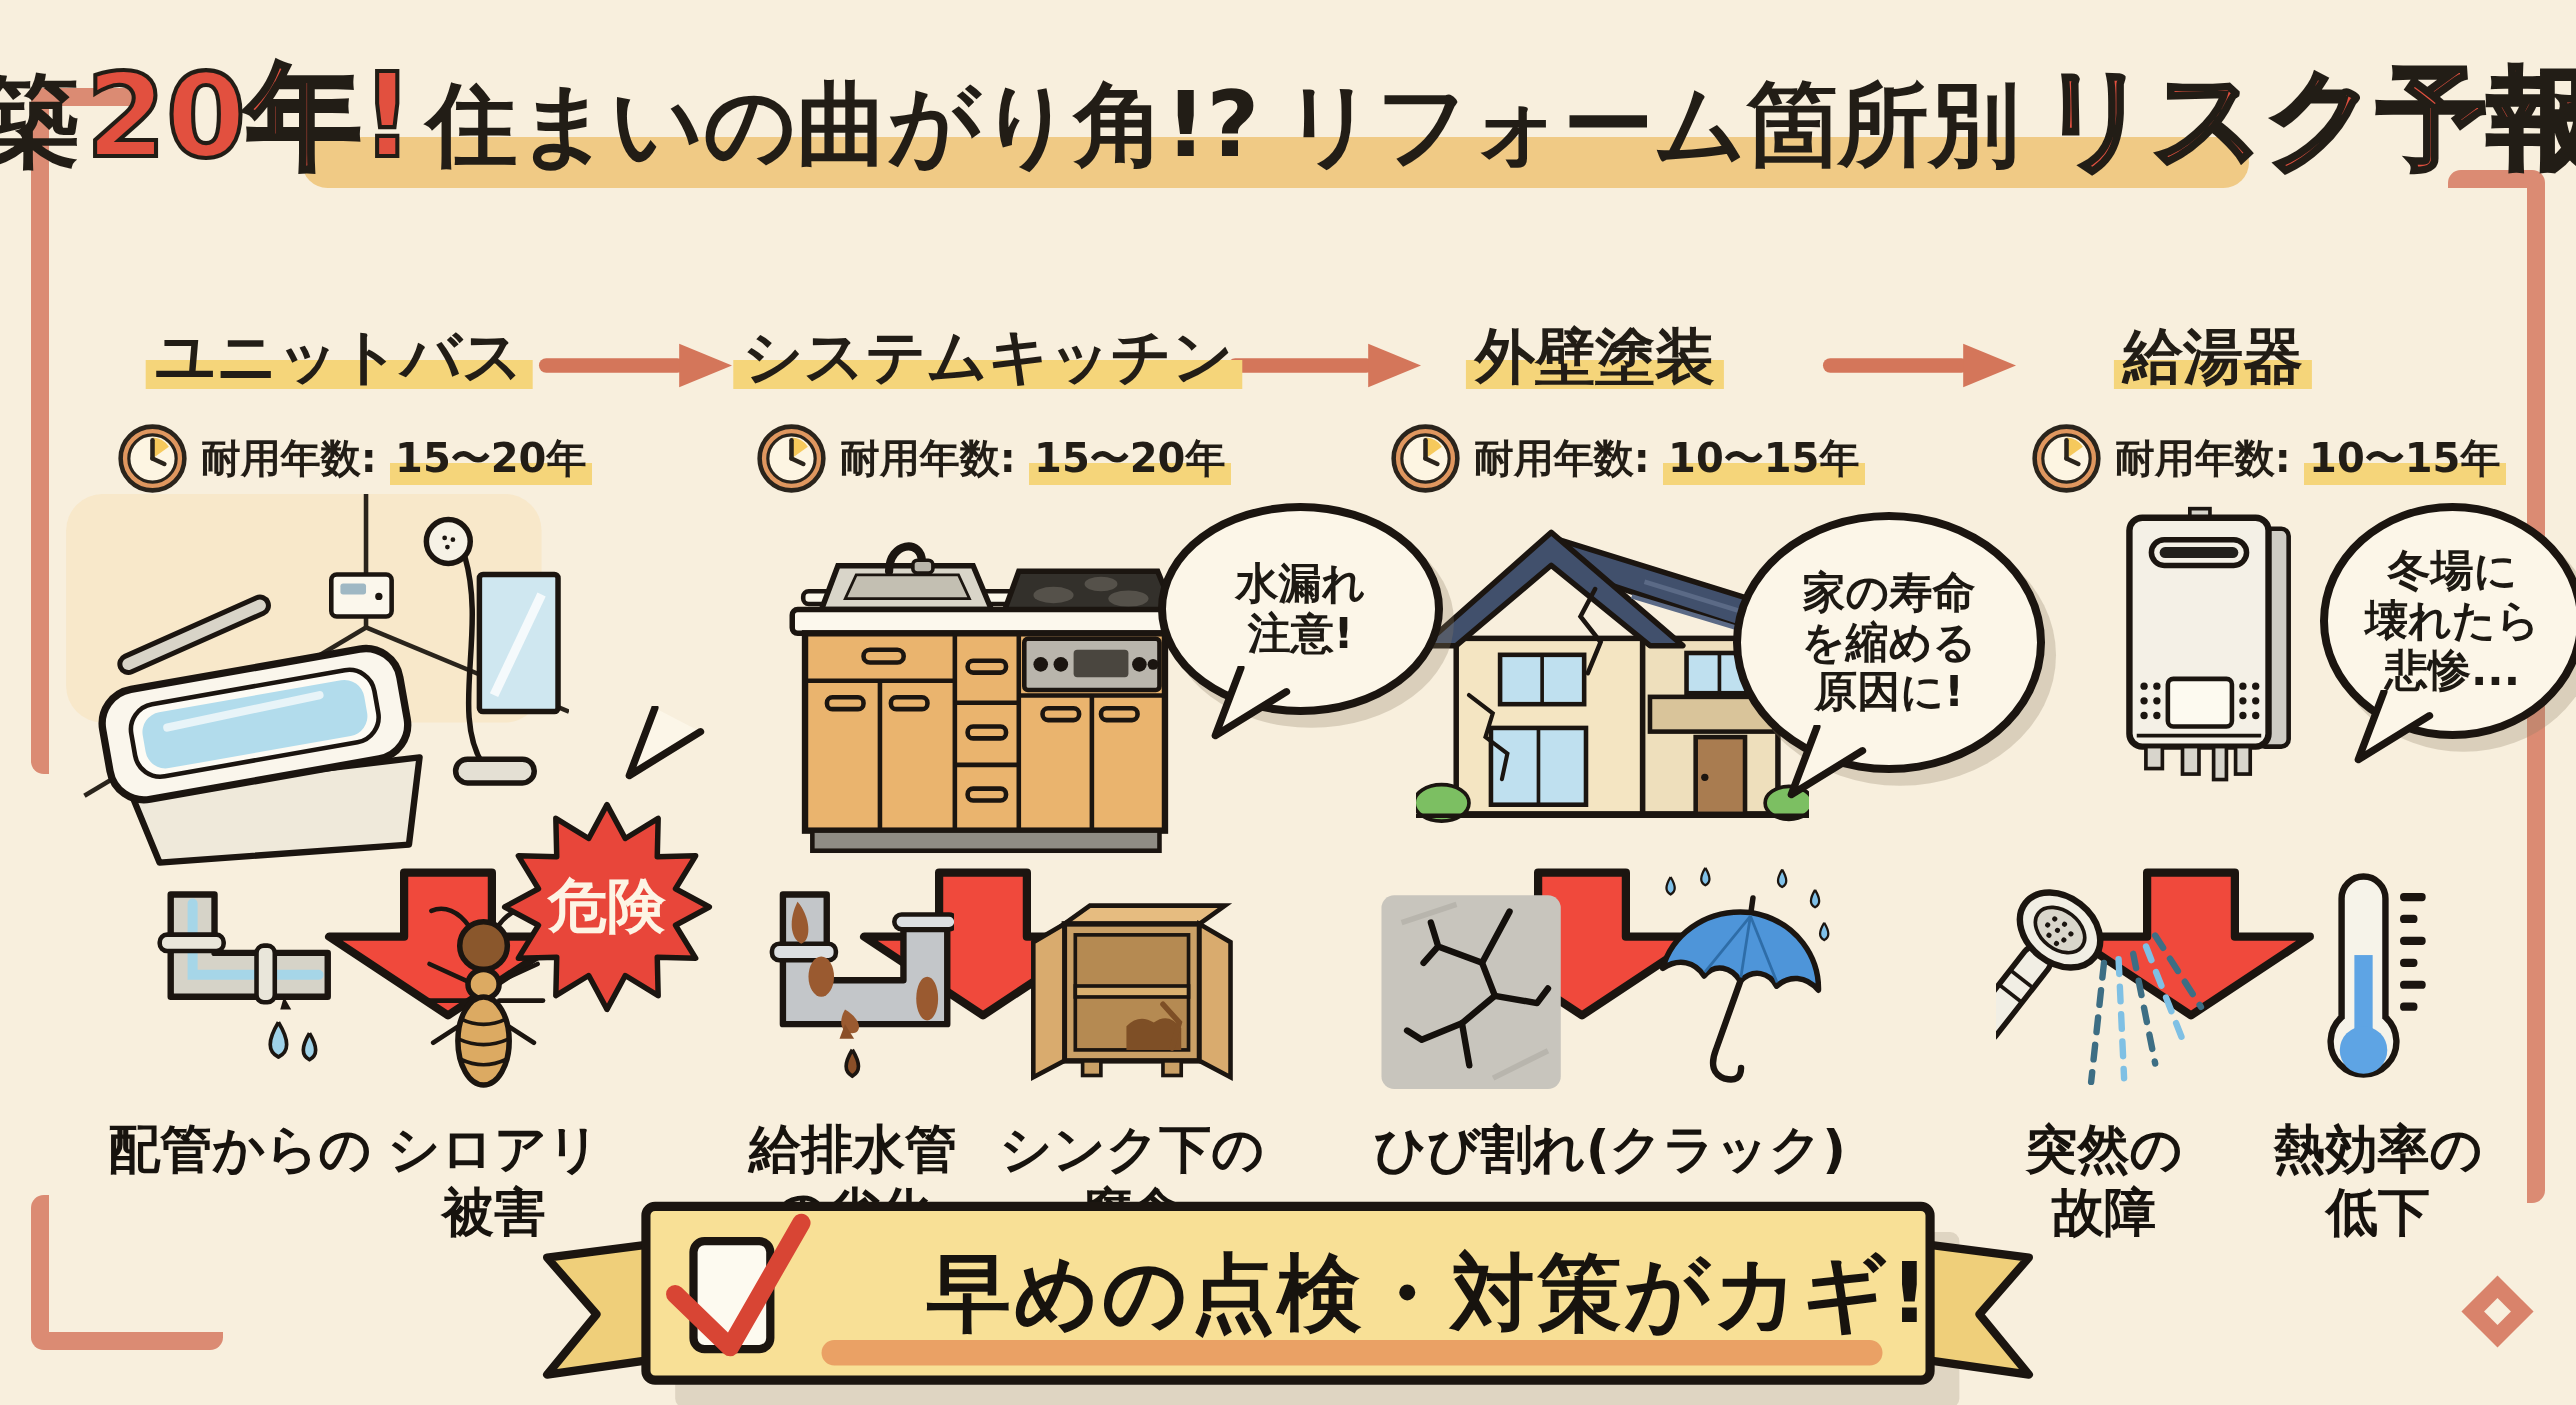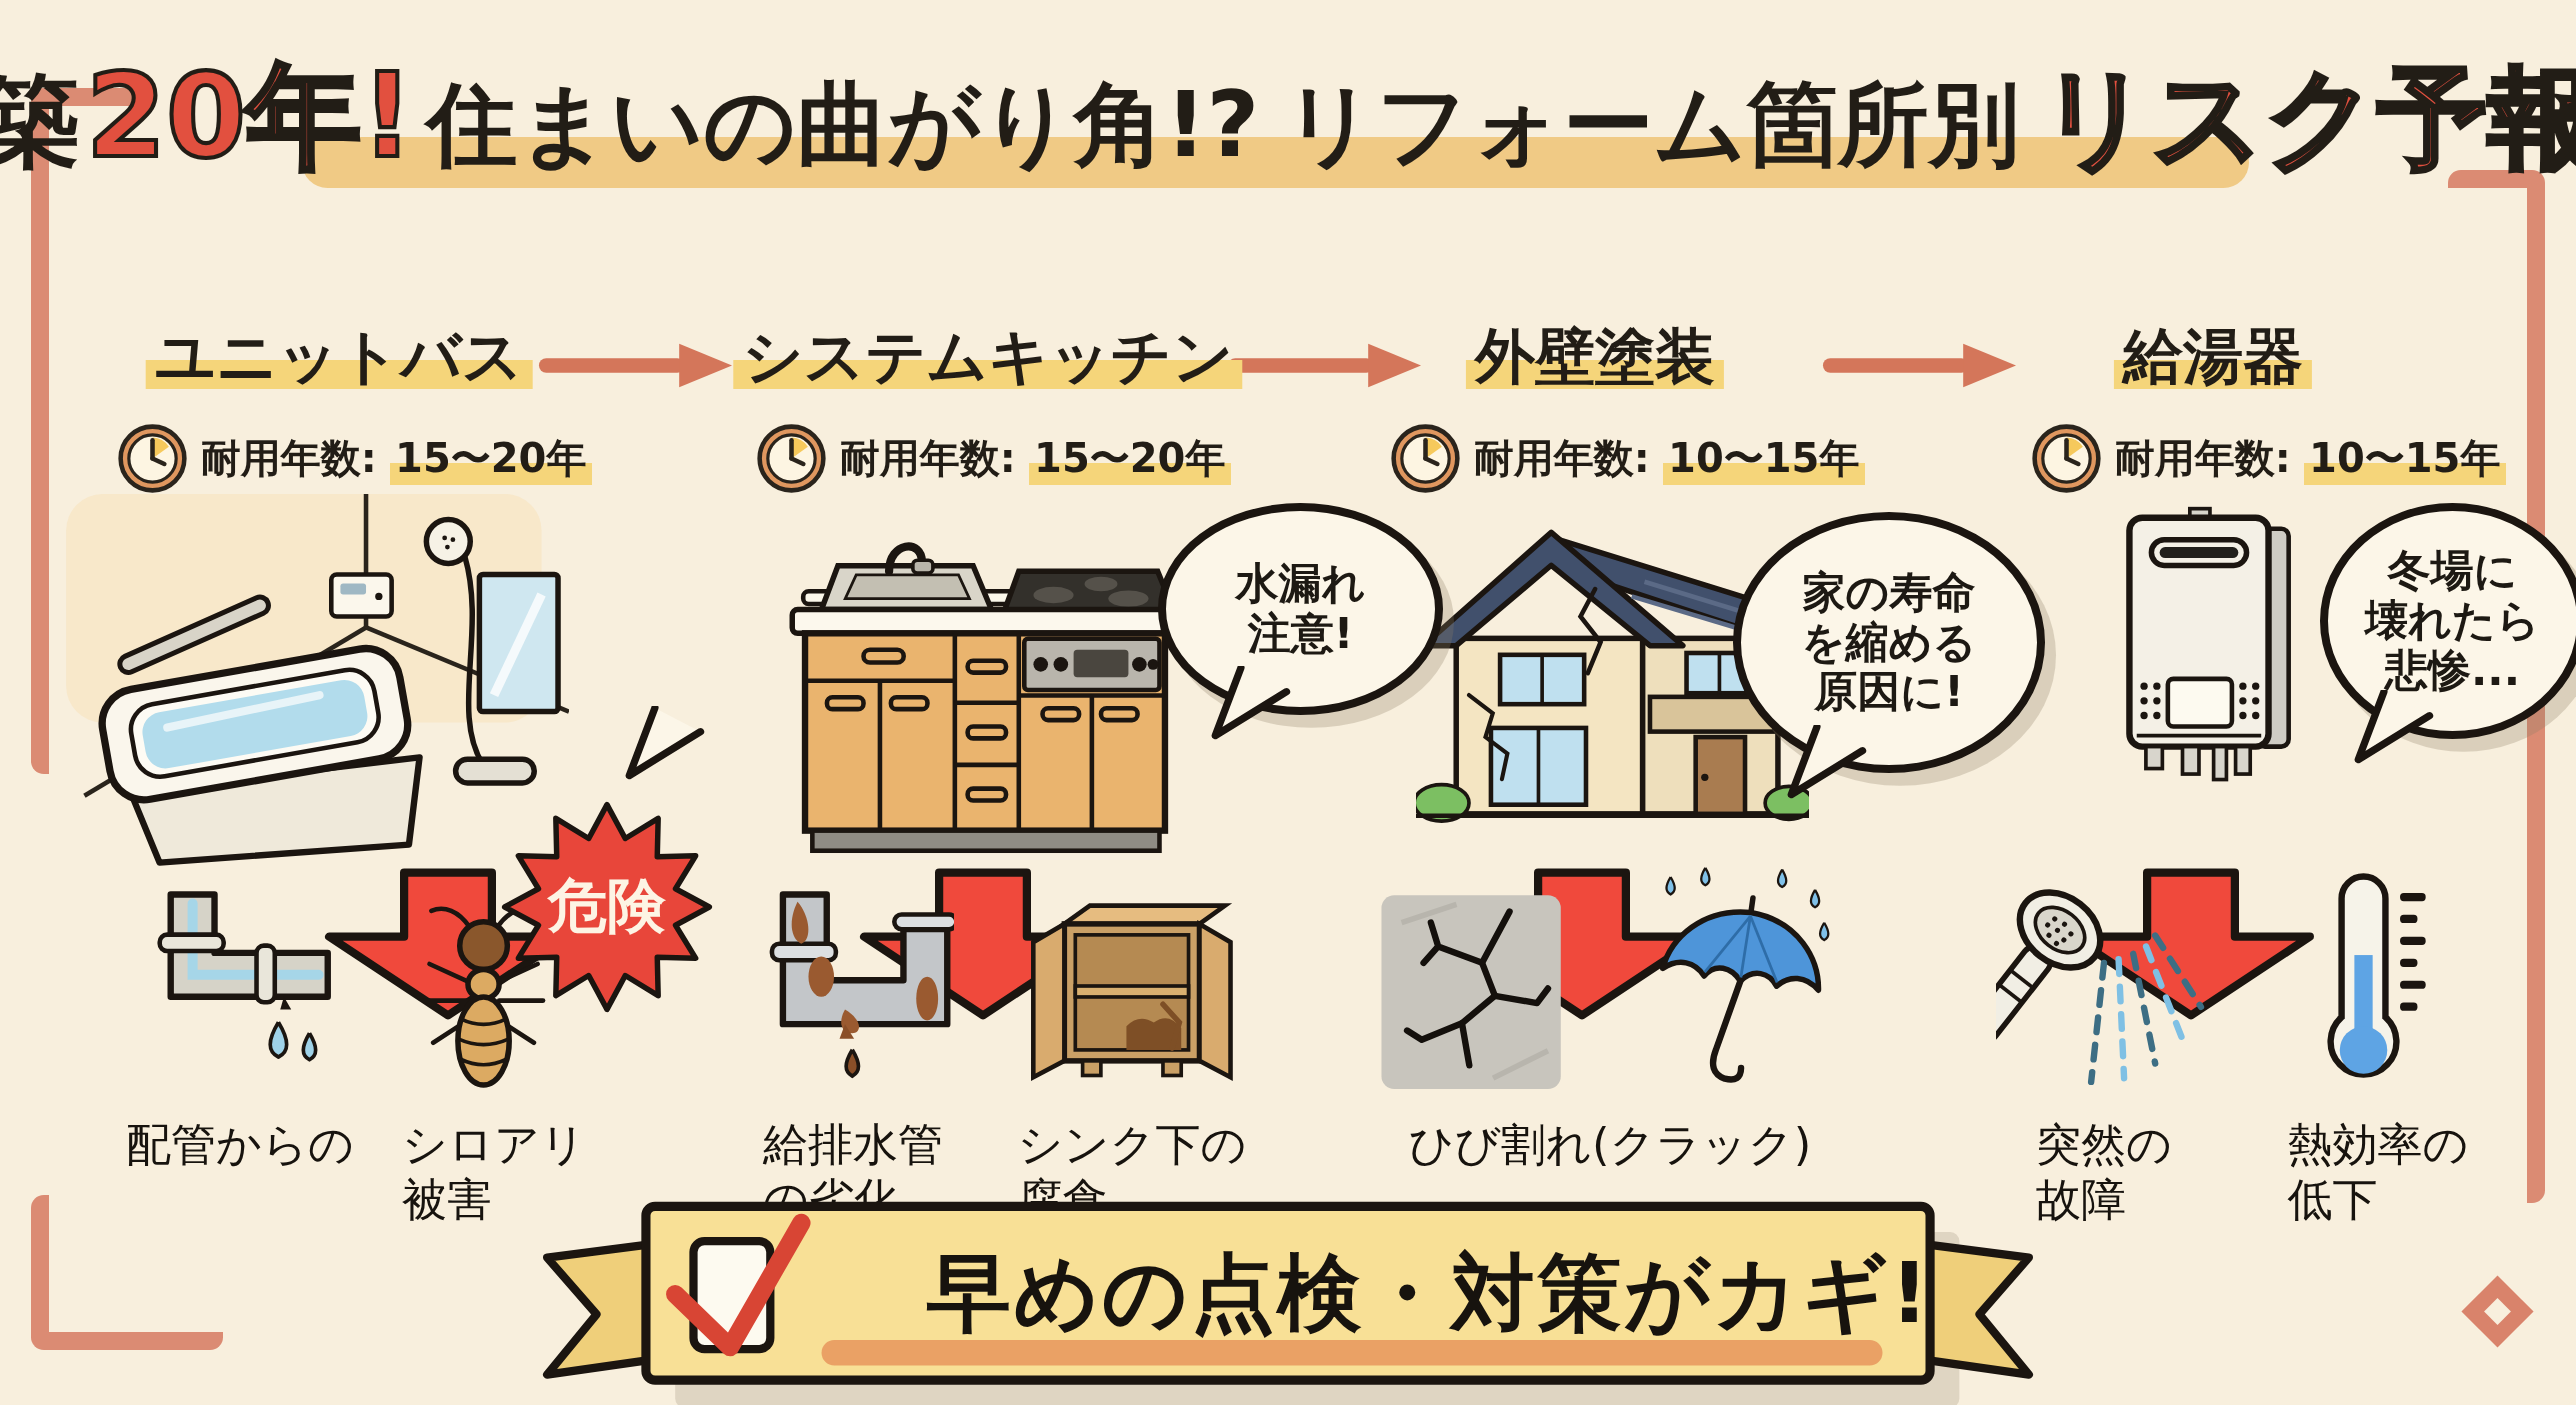--- a/index.html
+++ b/index.html
@@ -22,22 +22,22 @@
   .hl{background:linear-gradient(to bottom,rgba(0,0,0,0) 56%,#f5d57a 56%,#f5d57a 97%,rgba(0,0,0,0) 97%);padding:0 9.1px;}
   .lifespan{position:absolute;display:flex;align-items:center;gap:12.8px;font-size:40px;font-weight:900;color:#221d16;white-space:nowrap;z-index:2;}
   .lifespan .value{background:linear-gradient(to bottom,rgba(0,0,0,0) 58%,#f5d57a 58%,#f5d57a 98%,rgba(0,0,0,0) 98%);padding:0 5.5px;}
   
   .bubble{position:absolute;border:8.2px solid #1b1510;border-radius:50%;background:#fcf6e8;
     display:flex;flex-direction:column;align-items:center;justify-content:center;text-align:center;
     font-weight:900;color:#1d1913;z-index:4;box-shadow:11px 12.8px 0 rgba(140,125,100,.28);}
   .bubble .line{font-size:43px;line-height:1.16;white-space:nowrap;}
   .tail{position:absolute;z-index:5;}
   
-  .risk-label{position:absolute;transform:translateX(-50%);text-align:left;font-weight:400;
-    color:#17130e;font-size:45px;line-height:1.22;white-space:nowrap;z-index:2;}
+  .risk-label{position:absolute;transform:translateX(-50%);text-align:center;font-weight:700;
+    color:#17130e;font-size:52px;line-height:1.22;white-space:nowrap;z-index:2;}
   .danger-text{position:absolute;transform:translate(-50%,-50%);color:#fdf4e4;font-weight:900;font-size:59px;z-index:7;white-space:nowrap;text-align:right;}
   .banner-text{position:absolute;transform:translateX(-50%);font-size:84px;font-weight:700;color:#17130e;letter-spacing:2.7px;white-space:nowrap;z-index:6;margin-left:48px;}
   svg{display:block;}
 </style>
 </head>
 <body>
 
 <div class="stage">
 
   <div class="bracket br-tl"></div>

